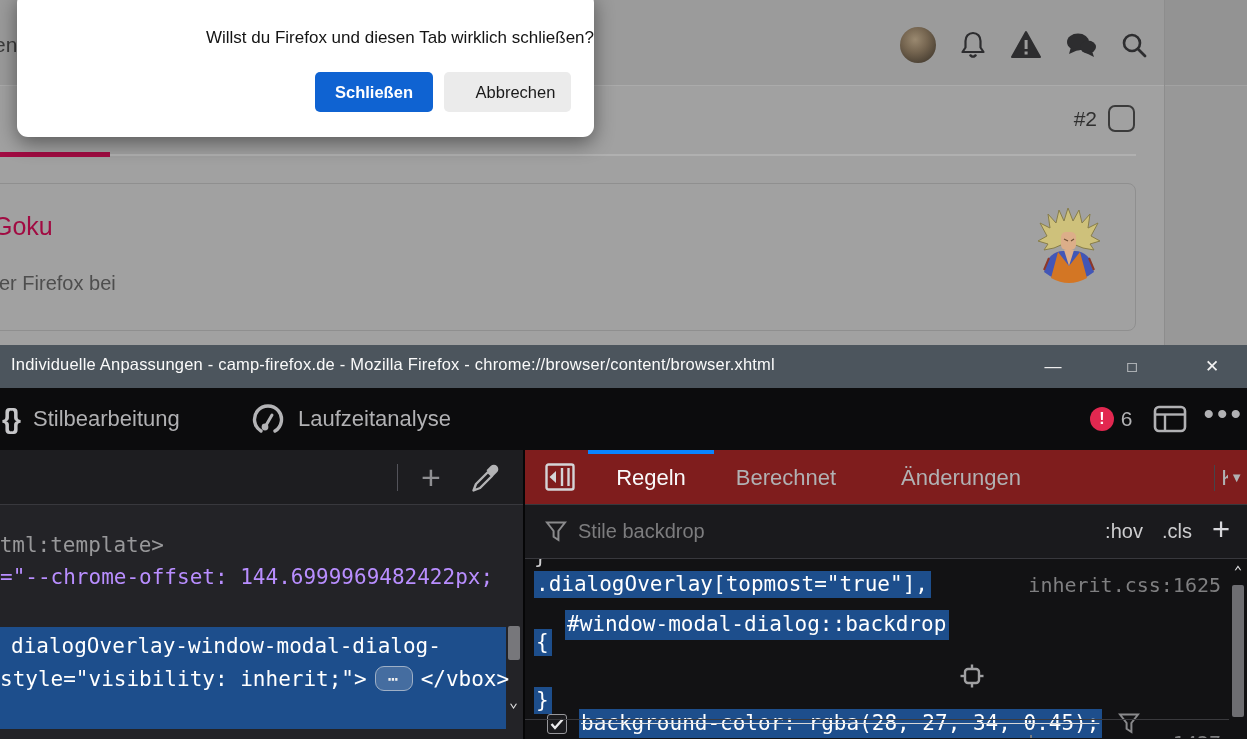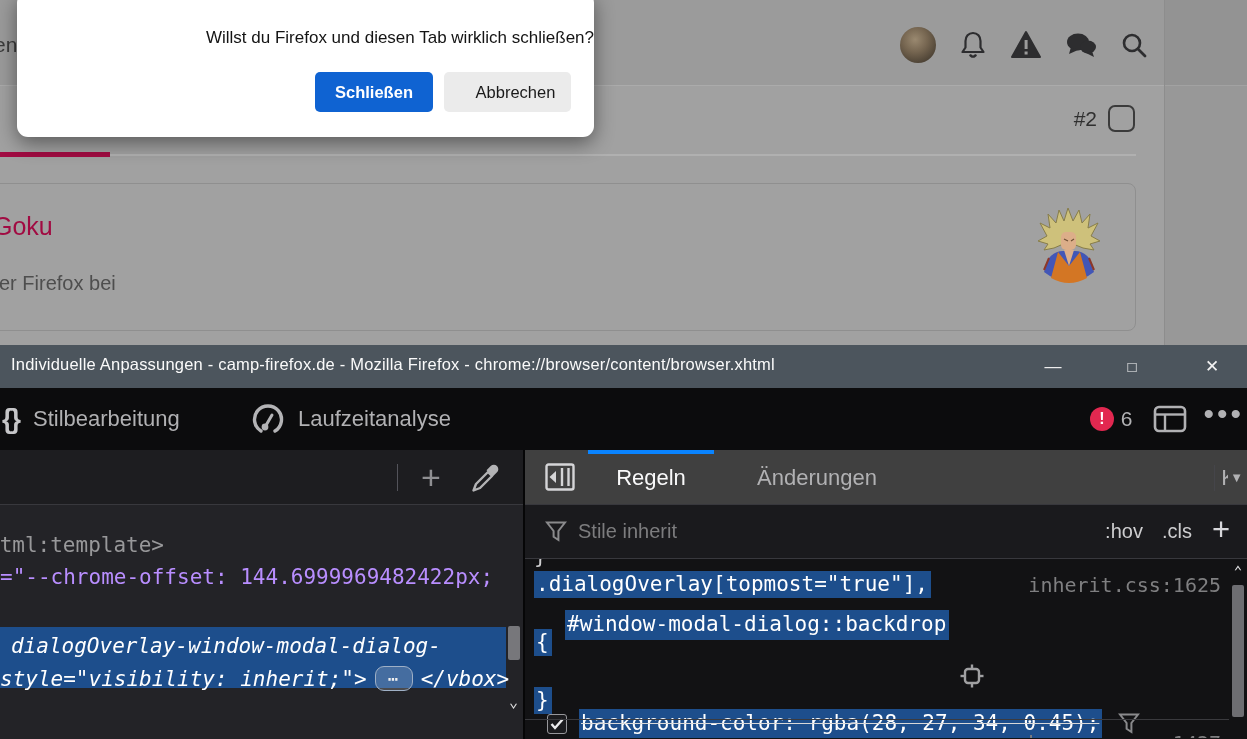--- a/index.html
+++ b/index.html
@@ -68,33 +68,33 @@
   #markup-toolbar { position:relative; height:55px; background:#1d1d20; border-bottom:1px solid #38383d; }
   #markup-sep { position:absolute; left:397px; top:14px; width:1px; height:27px; background:#53535a; }
   #add-node { position:absolute; left:414px; top:3px; width:34px; height:48px; color:#8f8f92;
               font-size:34px; font-weight:300; display:flex; align-items:center; justify-content:center; }
   #eyedropper { position:absolute; left:468px; top:11px; color:#b3b3b5; }
   #markup-code { position:relative; height:234px; font-family:"DejaVu Sans Mono","Liberation Mono",monospace;
                  font-size:21px; color:#98989a; overflow:hidden; }
   .mk-line { position:absolute; left:0; white-space:pre; }
   #mk-line1 { top:28px; left:-13px; }
   #mk-line2 { top:60px; color:var(--attr-purple,#b98eff); }
-  #mk-selected { position:absolute; left:0; top:122px; width:506px; height:61px;
-                 background:var(--sel-blue,#1d4e8c); color:#fff;font-style:italic; }
+  #mk-selected { position:absolute; left:0; top:122px; width:506px; height:102px;
+                 background:var(--sel-blue,#1d4e8c); color:#fff; }
   #mk-sel1 { position:absolute; left:11px; top:7px; white-space:pre; }
   #mk-sel2 { position:absolute; left:0px; top:39px; white-space:pre; display:flex; align-items:center; }
   #show-all-pill { display:inline-flex; align-items:center; justify-content:center; margin:0 8px;
                    width:38px; height:25px; border-radius:9px; background:rgba(255,255,255,.18);
                    border:1px solid #9fb0c6; font-size:18px; letter-spacing:1px; color:#f0f0f0; }
   #mk-scroll { position:absolute; right:1px; top:0; width:17px; height:234px; }
   #mk-thumb { position:absolute; left:3px; top:121px; width:12px; height:34px; background:#77777b; border-radius:2px; }
   #mk-down { position:absolute; left:0px; top:188px; width:17px; text-align:center; color:#e0e0e0; font-size:15px; }
 
   #rules-panel { position:relative; flex:1; height:289px; background:#121214; border-left:2px solid #060607; }
-  #rules-header { position:relative; height:55px; background:#404040; border-bottom:1px solid #38383d; }
+  #rules-header { position:relative; height:55px; background:#7f1d1d; border-bottom:1px solid #38383d; }
   #pane-toggle { position:absolute; left:20px; top:13px; color:#d5d5d7; }
   #sidebar-tabs { position:absolute; left:63px; top:0; height:55px; display:flex; }
   .sb-tab { position:relative; height:55px; display:flex; align-items:center; justify-content:center;
             font-size:22px; color:var(--text-gray,#b1b1b3); }
   .sb-tab.active { color:#f9f9fa; }
   .sb-tab.active::before { content:""; position:absolute; left:0; top:0; width:100%; height:4px;
                            background:var(--accent,#0a84ff); }
   #tab-regeln { width:126px; } #tab-layout { width:120px; } #tab-berechnet { width:144px; }
   #tab-aenderungen { width:190px; margin-left:8px; }
   #tabs-overflow { position:absolute; right:4px; top:0; height:55px; display:flex; align-items:center; }
@@ -281,36 +281,37 @@
       <span id="pane-toggle">
         <svg width="30" height="28" viewBox="0 0 30 28">
             <rect x="1.5" y="1.5" width="27" height="25" rx="2" fill="none" stroke="#d5d5d7" stroke-width="2.4"></rect>
             <polygon points="11,8 11,20 4.5,14" fill="#d5d5d7"></polygon>
             <line x1="17" y1="5" x2="17" y2="23" stroke="#d5d5d7" stroke-width="2.4"></line>
             <line x1="23.5" y1="5" x2="23.5" y2="23" stroke="#d5d5d7" stroke-width="2.4"></line>
           </svg>
       </span>
       <div id="sidebar-tabs">
         <div class="sb-tab active" id="tab-regeln">Regeln</div>
+        <div class="sb-tab" id="tab-berechnet">Berechnet</div>
         <div class="sb-tab" id="tab-aenderungen">Änderungen</div>
       </div>
       <div id="tabs-overflow">
         <div id="tabs-sep"></div>
         <div id="tab-partial">K</div>
         <div id="alltabs-arrow">▼</div>
       </div>
     </div>
 
     <div id="filter-row">
       <span id="filter-funnel">
         <svg width="22" height="24" viewBox="0 0 22 24">
             <path d="M2 2.5 L20 2.5 L13.4 11 L13.4 20 L8.6 16.8 L8.6 11 Z" fill="none" stroke="currentColor" stroke-width="2"></path>
           </svg>
       </span>
-      <span id="filter-placeholder">Stile inherit</span>
+      <span id="filter-placeholder">Stile backdrop</span>
       <div id="pseudo-toggles">
         <span class="ptog" id="tog-hov">:hov</span>
         <span class="ptog" id="tog-cls">.cls</span>
         <span id="add-rule">+</span>
       </div>
     </div>
 
     <div id="rules-content">
       <div class="rule-row" id="prev-close">}</div>
 

